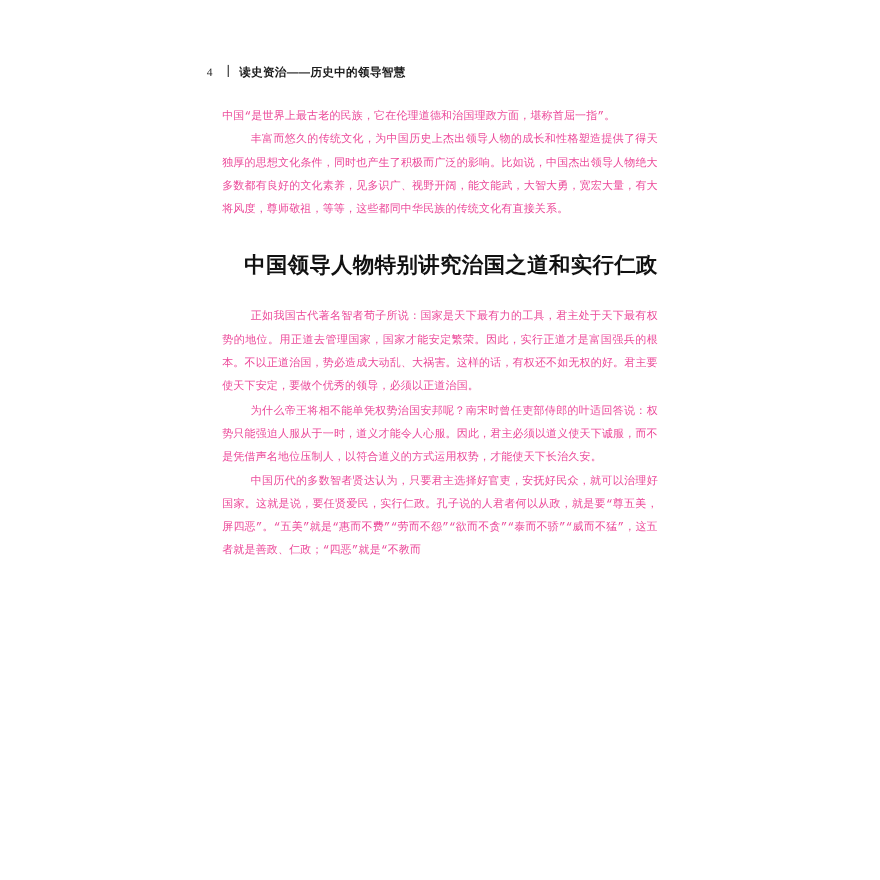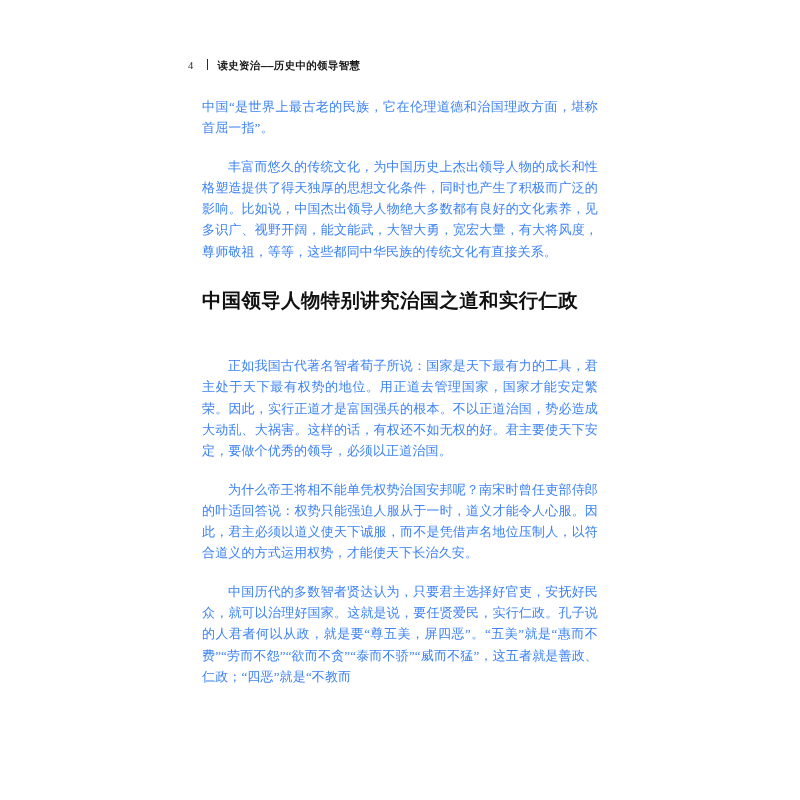--- a/index.html
+++ b/index.html
@@ -40,61 +40,60 @@
   .head-rule {
     display: inline-block;
     width: 1px;
     height: 11px;
     background: #2b2b2b;
     margin: 0 9px 0 14px;
     position: relative;
     top: 1px;
   }
   .head-title {
-    font-family: Liberation Mono, monospace;
+    font-family: Liberation Sans, sans-serif;
     font-size: 10.5px;
     font-weight: bold;
     color: #1b1b1b;
     letter-spacing: 0.3px;
   }
 
   
   .column {
     position: absolute;
     left: 202px;
     top: 96px;
     width: 396px;
   }
 
   p.body-para {
     margin: 0;
-    font-family: Liberation Serif, serif;
-    font-size: 13px;
+    font-family: Liberation Mono, monospace;
+    font-size: 10px;
     line-height: 21.3px;
-    color: #3b82f6;
+    color: #ec4899;
     text-align: justify;
     text-align-last: left;
     text-justify: inter-character;
     letter-spacing: 0.15px;
     word-break: break-all;
     text-indent: 0;
   }
   p.body-para.indent {
     text-indent: 26px;
-    margin-top: 17px;
   }
 
   
   h2.section-heading {
     margin: 0;
     font-family: "DejaVu Sans", "Liberation Sans", sans-serif;
     font-size: 19.4px;
     font-weight: bold;
     color: #111111;
-    text-align: left;
+    text-align: right;
     letter-spacing: 0.4px;
     line-height: 26px;
     white-space: nowrap;
   }
 
   .gap-after-intro { height: 26px; }
   .gap-after-heading { height: 24px; }
 </style>
 </head>
 <body>

